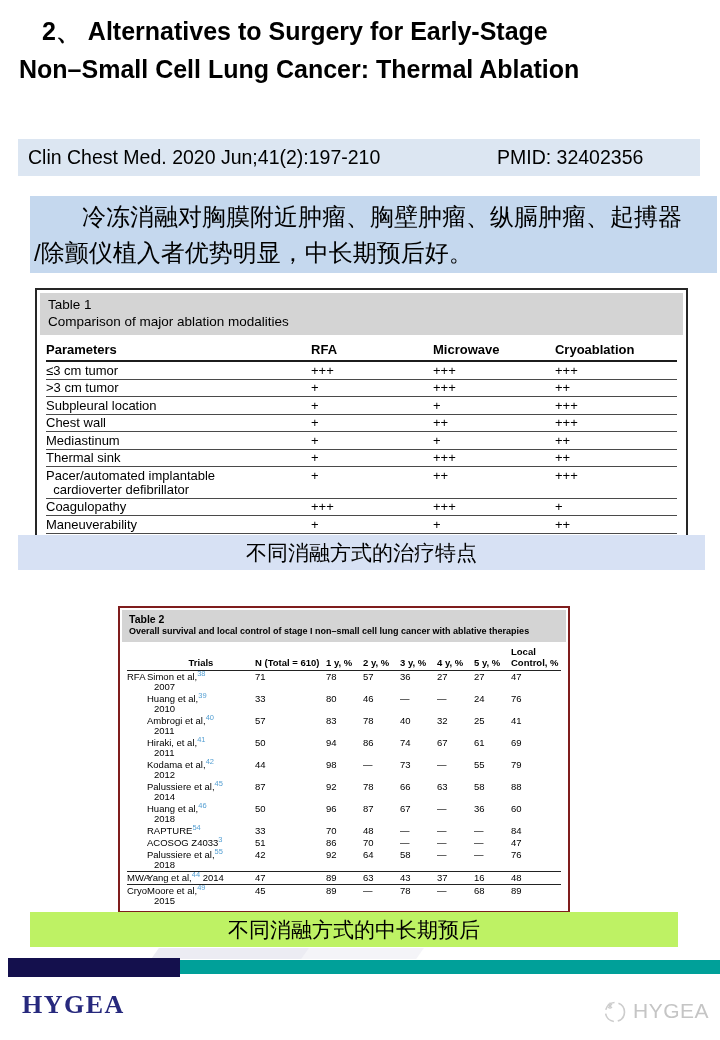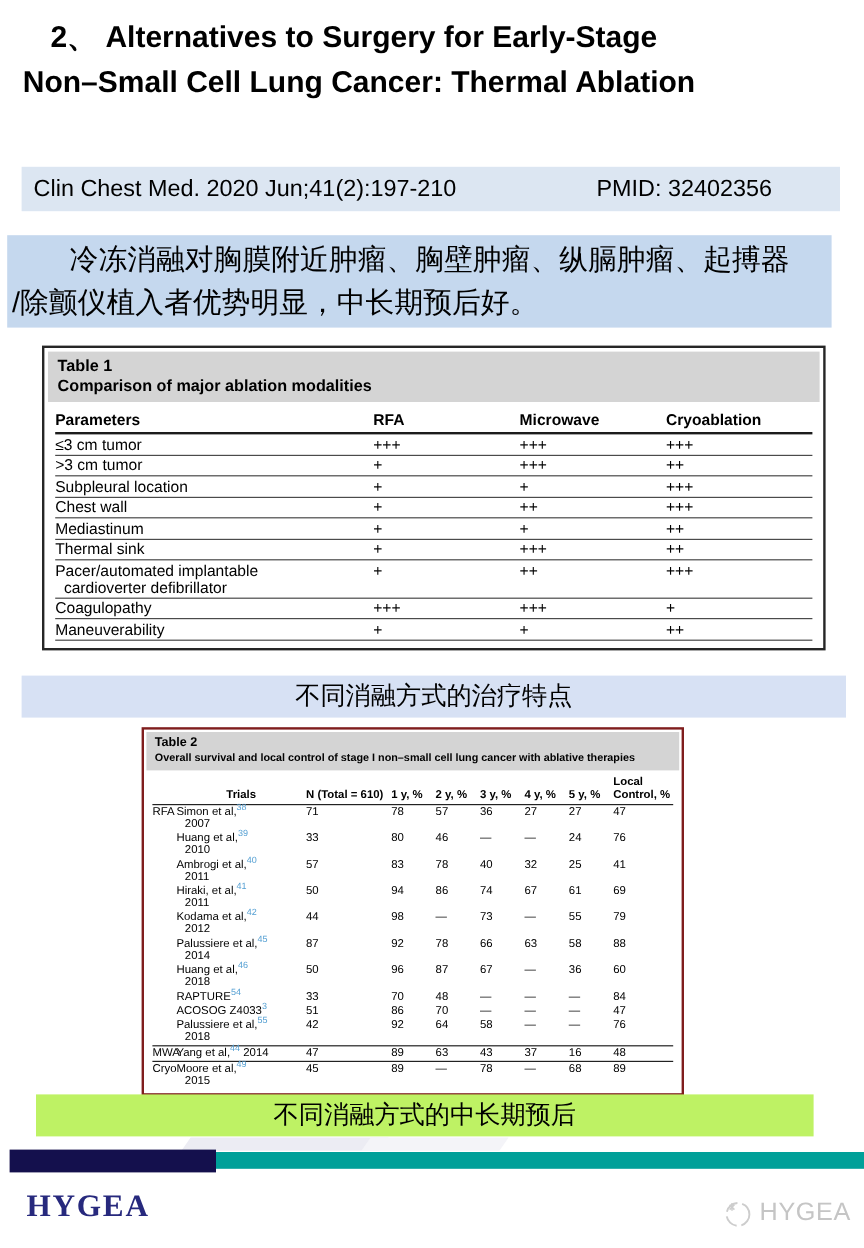--- a/index.html
+++ b/index.html
@@ -14,29 +14,29 @@
   .title .l1 { padding-left:30px; }
   .title .l2 { padding-left:7px; }
 
   
   .cite { position:absolute; left:18px; top:139px; width:682px; height:37px; background:#dce6f2; }
   .cite .ref  { position:absolute; left:10px;  top:0; line-height:37px; font-size:19.5px; }
   .cite .pmid { position:absolute; left:479px; top:0; line-height:37px; font-size:19.5px; }
 
   
   .summary {
-    position:absolute; left:6px; top:196px; width:687px; height:77px;
+    position:absolute; left:30px; top:196px; width:687px; height:77px;
     background:#c5d8ee; font-size:24px; line-height:36px; padding:3px 5px 0 4px;
     white-space:pre-wrap;
   }
 
   
   .table1 { position:absolute; left:35px; top:288px; width:653px; border:2px solid #262626; background:#fff; padding-bottom:6px; }
   .t1-head { margin:3px; background:#d4d4d4; padding:3px 8px 5px; }
-  .t1-label, .t1-title { font-weight:700; font-size:13.5px; line-height:17px; }
+  .t1-label, .t1-title { font-weight:400; font-size:13.5px; line-height:17px; }
   .t1-grid { margin:6px 9px 0; }
   .t1-colhead { display:flex; font-weight:700; font-size:13px; line-height:14px; padding:2px 0 3px; border-bottom:2.5px solid #1c1c1c; }
   .t1-row { display:flex; font-size:13px; line-height:14px; padding:1.5px 0 1px; border-bottom:1.3px solid #4a4a4a; }
   .c-param { width:42%; white-space:pre-wrap; }
   .c-val   { width:19.33%; }
 
   
   .table2 { position:absolute; left:118px; top:606px; width:452px; border:2px solid #7f1d1d; background:#fff; padding-bottom:4px; }
   .t2-head { margin:2px; background:#d4d4d4; padding:3px 7px 5px; }
   .t2-label { font-weight:700; font-size:10.5px; line-height:12px; }
@@ -48,21 +48,21 @@
   .c-group { width:20px; }
   .c-trial { width:108px; }
   .c-n     { width:71px; }
   .c-y     { width:37px; }
   .c-lc    { width:50px; }
   .t2-colhead .c-trial { text-align:center; }
   .trial-year { padding-left:7px; }
   sup.ref { color:#56a0d3; font-size:7.5px; line-height:0;text-align:center; }
 
   
-  .caption1 { position:absolute; left:18px; top:563px; width:687px; height:35px; background:#d7e1f4; text-align:center; line-height:35px; font-size:21px; }
+  .caption1 { position:absolute; left:18px; top:535px; width:687px; height:35px; background:#d7e1f4; text-align:center; line-height:35px; font-size:21px; }
   .caption2 { position:absolute; left:30px; top:912px; width:648px; height:35px; background:#bef264; text-align:center; line-height:35px; font-size:21px; }
 
   
   .slash1 { position:absolute; left:155px; top:948px; width:165px; height:11px; background:#ececf3; transform:skewX(-35deg); }
   .slash2 { position:absolute; left:305px; top:948px; width:115px; height:11px; background:#f4f4f8; transform:skewX(-35deg); }
   .bar-navy { position:absolute; left:8px;  top:958px; width:172px; height:19px; background:#14104d; }
   .bar-teal { position:absolute; left:180px; top:960px; width:540px; height:14px; background:#00a099; }
   .brand { position:absolute; left:22px; top:990px; font-family:"Liberation Serif", serif; font-weight:700; font-size:26px; color:#27297d; letter-spacing:1.5px; }
   .watermark { position:absolute; left:601px; top:997px; display:flex; align-items:center; gap:5px; }
   .wm-text { font-size:21px; letter-spacing:0.5px; color:#c5c5c5; }

